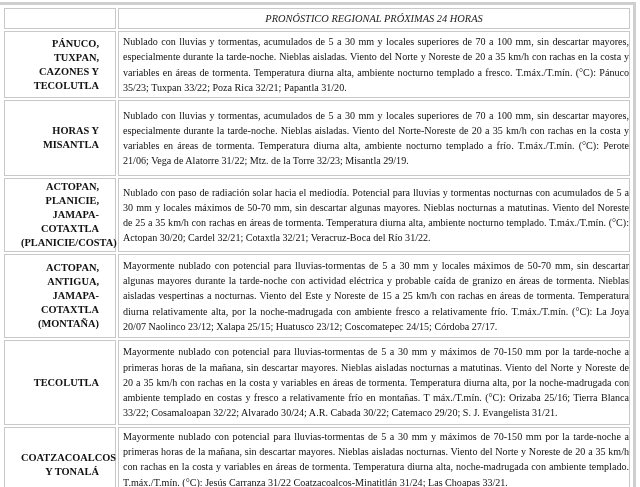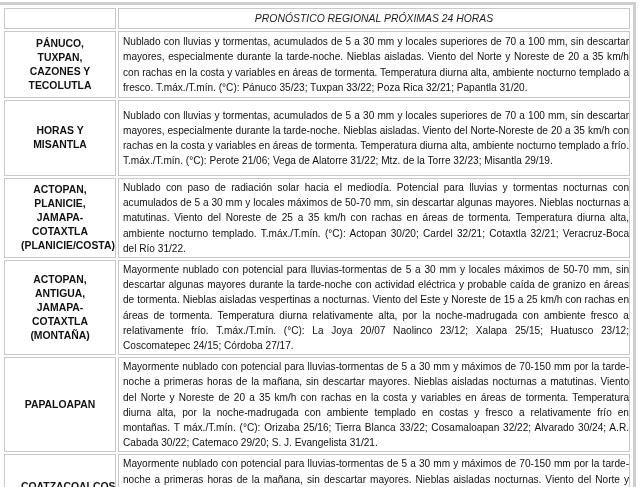--- a/index.html
+++ b/index.html
@@ -2,25 +2,25 @@
 <html><head>
 <meta charset="utf-8">
 <style>
   html, body { margin: 0; padding: 0; background: #ffffff; }
   body { width: 640px; height: 487px; overflow: hidden; position: relative;
          font-family: "Liberation Sans", sans-serif; color: #111; }
   .frame { position: absolute; left: 0; top: 2px; width: 636px; height: 485px;
            border-top: 3px solid #cfcfcf; border-right: 3px solid #cfcfcf; box-sizing: border-box; }
   table { position: absolute; left: 2px; top: 6px; width: 630px; border-collapse: separate;
           border-spacing: 2px; table-layout: fixed; }
-  td { border: 1px solid #c8c8c8; vertical-align: middle; padding: 0; }
+  td { border: 1px solid #c8c8c8; vertical-align: middle; padding: 0; font-family: Liberation Serif, serif; }
   col.c1 { width: 112px; }
   .hdr td { height: 19px; }
   .hdr-title { text-align: center; font-style: italic; font-size: 10.4px; color: #222; letter-spacing: 0px; }
-  .region { text-align: center; font-weight: bold; font-size: 10.4px; line-height: 14px; padding: 0 16px; color: #111; }
+  .region { text-align: right; font-weight: bold; font-size: 10.4px; line-height: 14px; padding: 0 16px; color: #111; }
   .fc { text-align: justify; font-size: 10.1px; line-height: 15.2px; padding: 1px 0 1px 4px; color: #111; }
   tr.r1 td { height: 63px; }
   tr.r2 td { height: 72px; }
   tr.r3 td { height: 70px; }
   tr.r4 td { height: 80px; }
   tr.r5 td { height: 81px; }
   tr.r6 td { height: 72px; vertical-align: top; }
 </style>
 </head>
 <body>
@@ -47,21 +47,21 @@
   </tr>
   <tr class="r3">
     <td class="region">ACTOPAN, PLANICIE, JAMAPA-COTAXTLA (PLANICIE/COSTA)</td>
     <td class="fc">Nublado con paso de radiación solar hacia el mediodía. Potencial para lluvias y tormentas nocturnas con acumulados de 5 a 30 mm y locales máximos de 50-70 mm, sin descartar algunas mayores. Nieblas nocturnas a matutinas. Viento del Noreste de 25 a 35 km/h con rachas en áreas de tormenta. Temperatura diurna alta, ambiente nocturno templado.  T.máx./T.mín. (°C): Actopan 30/20; Cardel 32/21; Cotaxtla 32/21; Veracruz-Boca del Río 31/22.</td>
   </tr>
   <tr class="r4">
     <td class="region">ACTOPAN, ANTIGUA, JAMAPA-COTAXTLA (MONTAÑA)</td>
     <td class="fc">Mayormente nublado con potencial para lluvias-tormentas de 5 a 30 mm y locales máximos de 50-70 mm, sin descartar algunas mayores durante la tarde-noche con actividad eléctrica y probable caída de granizo en áreas de tormenta. Nieblas aisladas vespertinas a nocturnas. Viento del Este y Noreste de 15 a 25 km/h con rachas en áreas de tormenta. Temperatura diurna relativamente alta, por la  noche-madrugada con ambiente fresco a relativamente frío. T.máx./T.mín. (°C): La Joya 20/07 Naolinco 23/12; Xalapa 25/15; Huatusco 23/12; Coscomatepec 24/15; Córdoba 27/17.</td>
   </tr>
   <tr class="r5">
-    <td class="region">PAPALOAPAN</td>
+    <td class="region">TECOLUTLA</td>
     <td class="fc">Mayormente nublado con potencial para lluvias-tormentas de 5 a 30 mm y máximos de 70-150 mm por la tarde-noche a primeras horas de la mañana, sin descartar mayores. Nieblas aisladas nocturnas a matutinas. Viento del Norte y Noreste de 20 a 35 km/h con rachas en la costa y variables en áreas de tormenta. Temperatura diurna alta, por la noche-madrugada con ambiente templado en costas y fresco a relativamente frío en montañas. T máx./T.mín. (°C): Orizaba 25/16; Tierra Blanca 33/22; Cosamaloapan 32/22; Alvarado 30/24; A.R. Cabada 30/22; Catemaco 29/20; S. J. Evangelista 31/21.</td>
   </tr>
   <tr class="r6">
     <td class="region" style="vertical-align: middle;">COATZACOALCOS Y TONALÁ</td>
     <td class="fc">Mayormente nublado con potencial para lluvias-tormentas de 5 a 30 mm y máximos de 70-150 mm por la tarde-noche a primeras horas de la mañana, sin descartar mayores. Nieblas aisladas nocturnas. Viento del Norte y Noreste de 20 a 35 km/h con rachas en la costa y variables en áreas de tormenta. Temperatura diurna alta, noche-madrugada con ambiente templado. T.máx./T.mín. (°C): Jesús Carranza 31/22 Coatzacoalcos-Minatitlán 31/24; Las Choapas 33/21.</td>
   </tr>
 </tbody>
   </table>
 
 </body></html>

